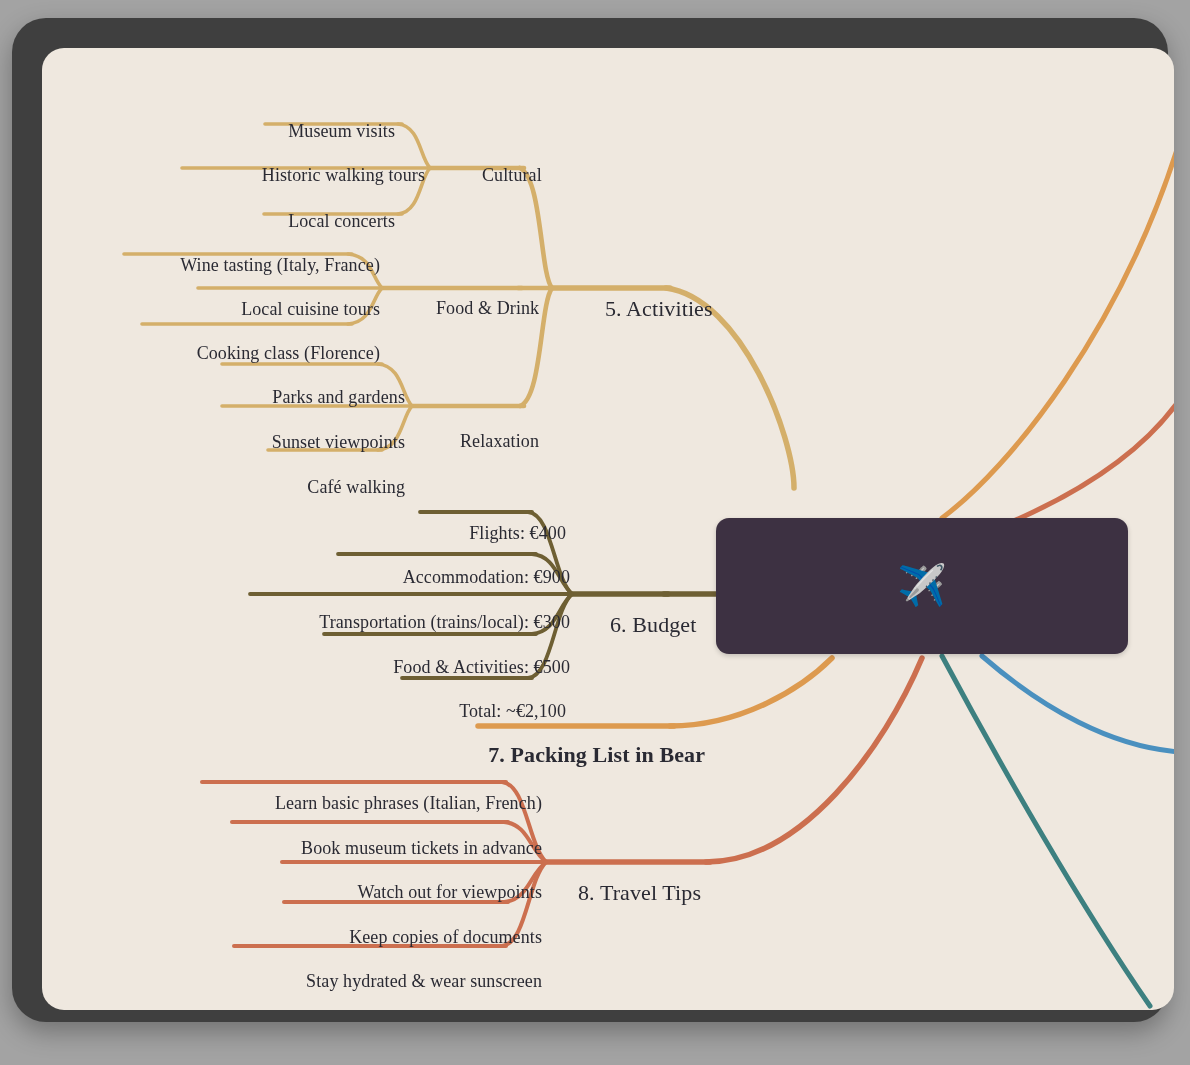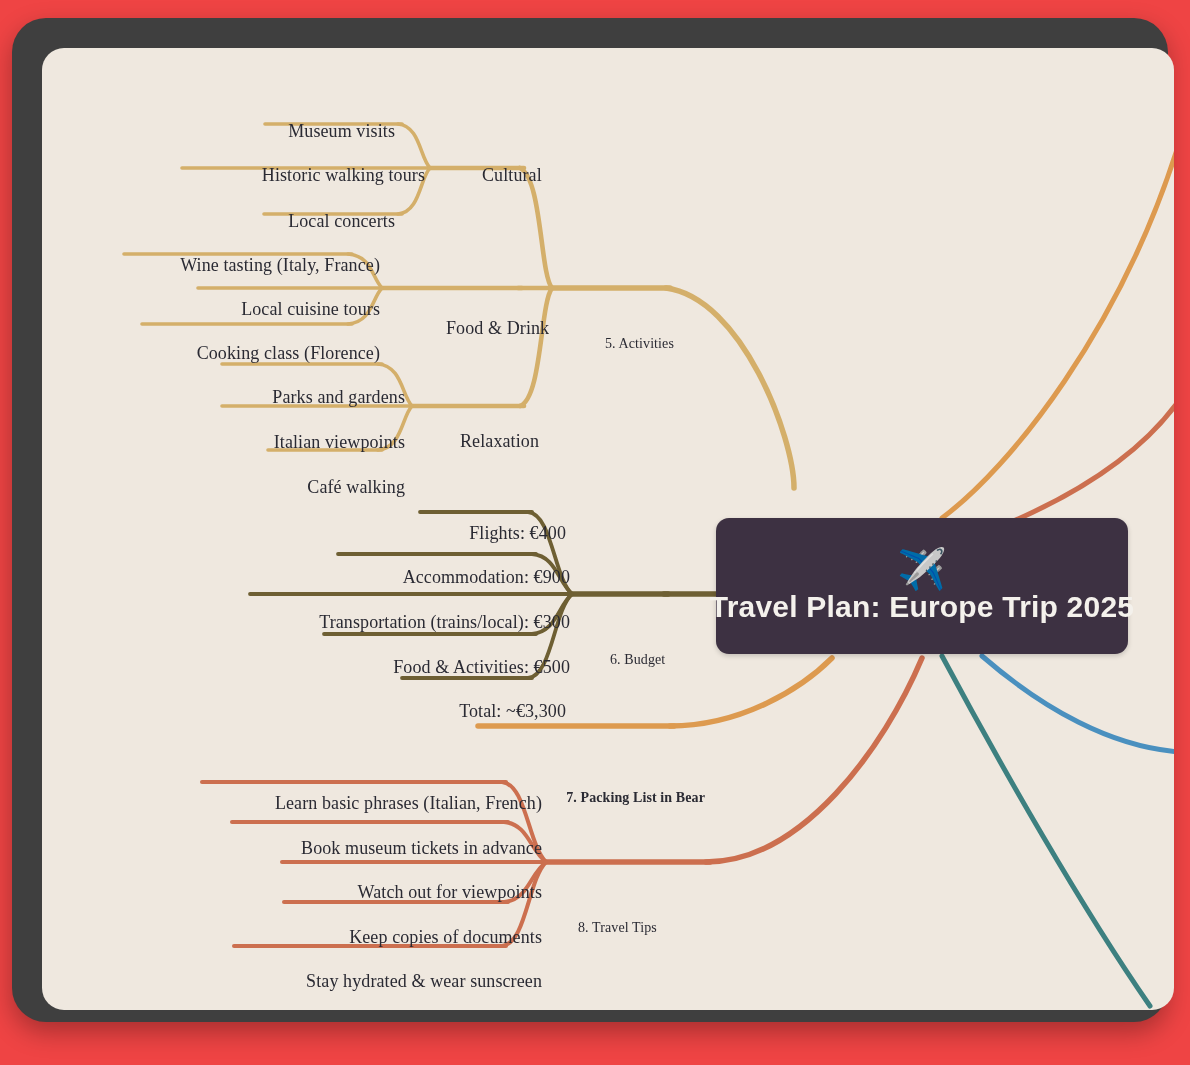--- a/index.html
+++ b/index.html
@@ -10,21 +10,21 @@
     height: 1065px;
     overflow: hidden;
     background: #4a6670;
     font-family: "Liberation Serif", "DejaVu Serif", serif;
   }
 
   #app {
     position: relative;
     width: 1190px;
     height: 1065px;
-    background: #ef4444;
+    background: #a3a3a3;
   }
 
   
   #frame {
     position: absolute;
     left: 12px;
     top: 18px;
     width: 1156px;
     height: 1004px;
     background: #3f3f3f;
@@ -57,21 +57,21 @@
     position: absolute;
     color: #2a2a33;
     font-family: "Liberation Serif", "DejaVu Serif", serif;
     font-size: 19px;
     line-height: 1;
     white-space: nowrap;
     letter-spacing: 0.1px;
   }
   .label.leaf   { font-size: 18px; }
   .label.mid    { font-size: 18px; }
-  .label.branch { font-size: 14px; margin-top: 39px; }
+  .label.branch { font-size: 22px; }
 
   
   .anchor-right { transform: translate(-100%, -100%); }
 
   
   #central {
     position: absolute;
     left: 674px;
     top: 470px;
     width: 412px;
@@ -192,45 +192,44 @@
       </svg>
 
       <div class="label leaf anchor-right" style="left:353px; top:92px;">Museum visits</div>
       <div class="label leaf anchor-right" style="left:383px; top:136px;">Historic walking tours</div>
       <div class="label leaf anchor-right" style="left:353px; top:182px;">Local concerts</div>
       <div class="label mid" style="left:440px; top:118px;">Cultural</div>
 
       <div class="label leaf anchor-right" style="left:338px; top:226px;">Wine tasting (Italy, France)</div>
       <div class="label leaf anchor-right" style="left:338px; top:270px;">Local cuisine tours</div>
       <div class="label leaf anchor-right" style="left:338px; top:314px;">Cooking class (Florence)</div>
-      <div class="label mid" style="left:404px; top:251px;margin-top:20px;">Food &amp; Drink</div>
+      <div class="label mid" style="left:394px; top:251px;">Food &amp; Drink</div>
 
       <div class="label leaf anchor-right" style="left:363px; top:358px;">Parks and gardens</div>
-      <div class="label leaf anchor-right" style="left:363px; top:403px;">Italian viewpoints</div>
+      <div class="label leaf anchor-right" style="left:363px; top:403px;">Sunset viewpoints</div>
       <div class="label leaf anchor-right" style="left:363px; top:448px;">Café walking</div>
       <div class="label mid" style="left:418px; top:384px;">Relaxation</div>
 
       <div class="label branch" style="left:563px; top:250px;">5. Activities</div>
 
       <div class="label leaf anchor-right" style="left:524px; top:494px;">Flights: €400</div>
       <div class="label leaf anchor-right" style="left:528px; top:538px;">Accommodation: €900</div>
       <div class="label leaf anchor-right" style="left:528px; top:583px;">Transportation (trains/local): €300</div>
       <div class="label leaf anchor-right" style="left:528px; top:628px;">Food &amp; Activities: €500</div>
-      <div class="label leaf anchor-right" style="left:524px; top:672px;">Total: ~€3,300</div>
+      <div class="label leaf anchor-right" style="left:524px; top:672px;">Total: ~€2,100</div>
       <div class="label branch" style="left:568px; top:566px;">6. Budget</div>
 
       <div class="label branch anchor-right" style="left:663px; top:718px;font-weight:bold;">7. Packing List in Bear</div>
 
       <div class="label leaf anchor-right" style="left:500px; top:764px;">Learn basic phrases (Italian, French)</div>
       <div class="label leaf anchor-right" style="left:500px; top:809px;">Book museum tickets in advance</div>
       <div class="label leaf anchor-right" style="left:500px; top:853px;">Watch out for viewpoints</div>
       <div class="label leaf anchor-right" style="left:500px; top:898px;">Keep copies of documents</div>
       <div class="label leaf anchor-right" style="left:500px; top:942px;">Stay hydrated &amp; wear sunscreen</div>
       <div class="label branch" style="left:536px; top:834px;">8. Travel Tips</div>
 
       <div id="central">
         <div id="central-emoji">✈️</div>
-        <div id="central-title">Travel Plan: Europe Trip 2025</div>
       </div>
 
     </div>
   </div>
 </div>
 
 </body></html>

